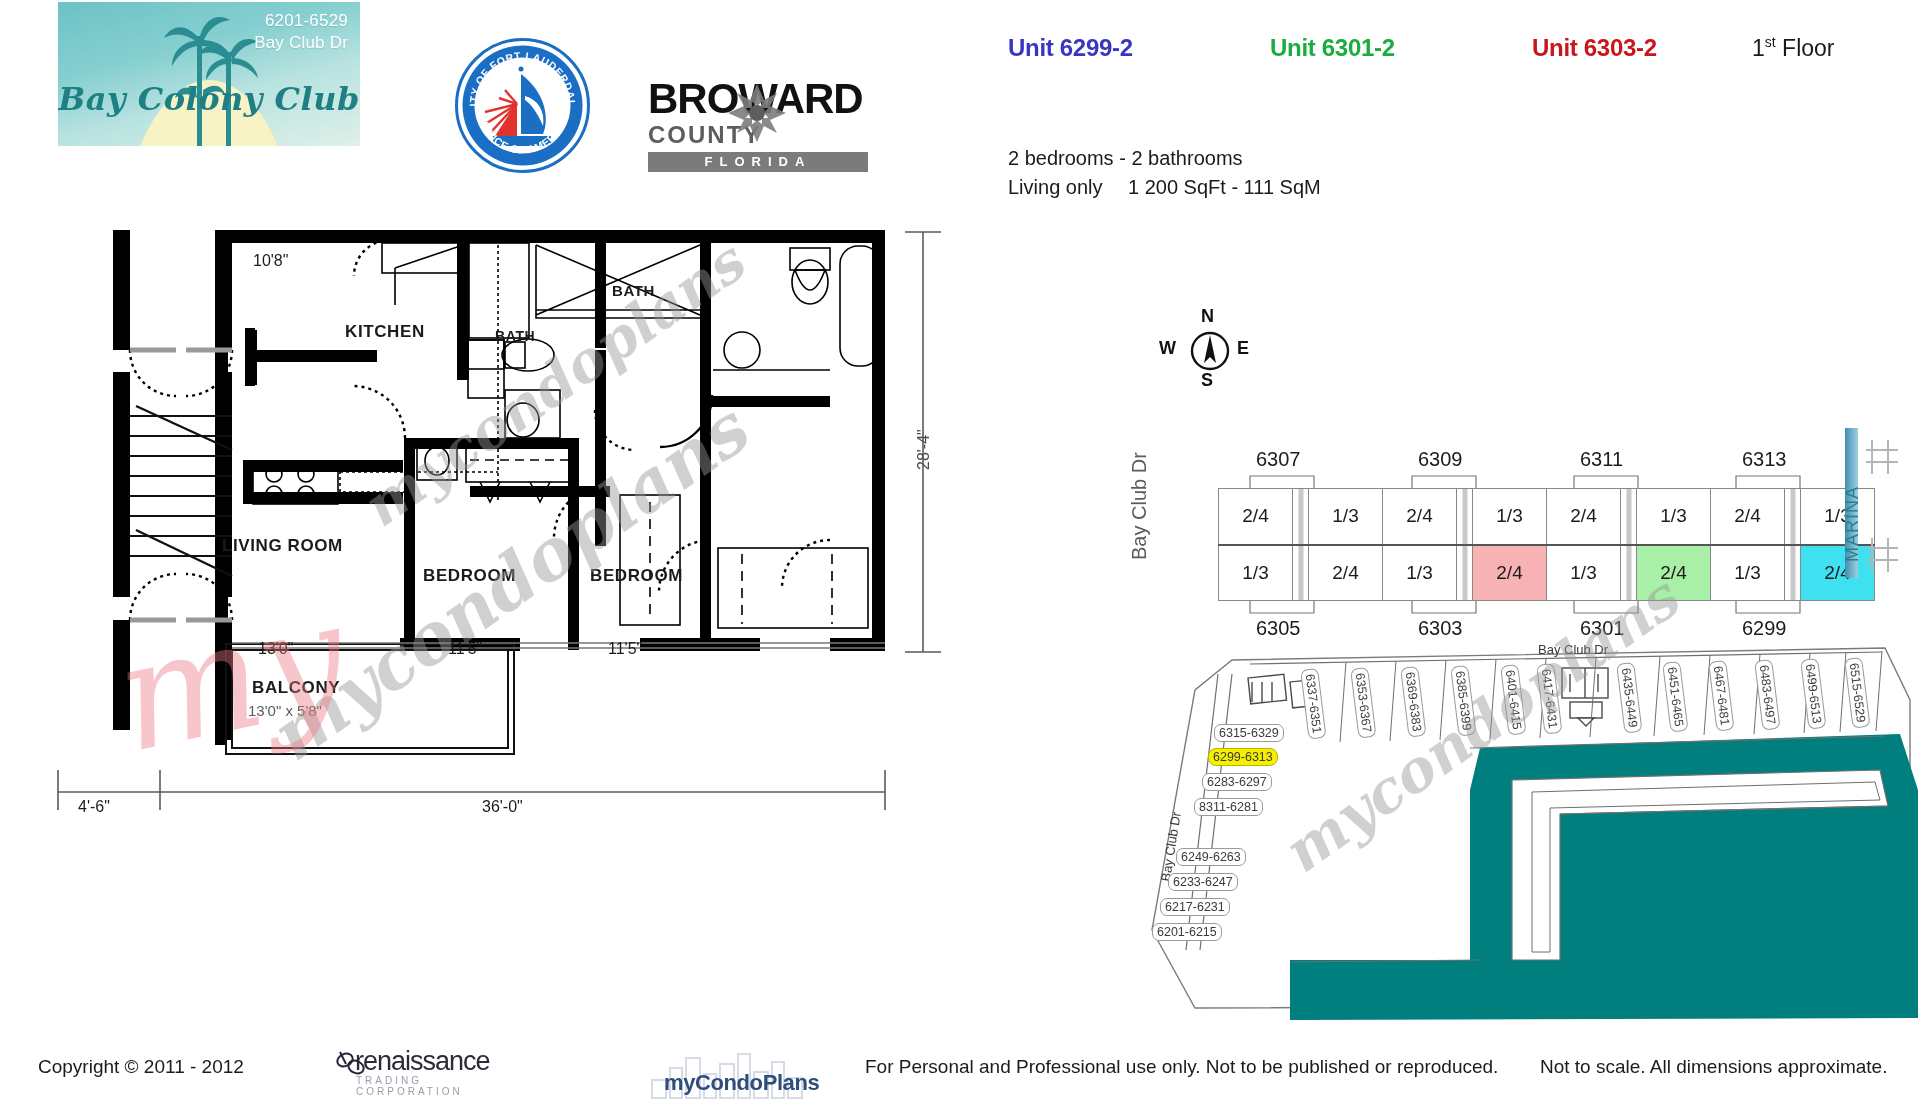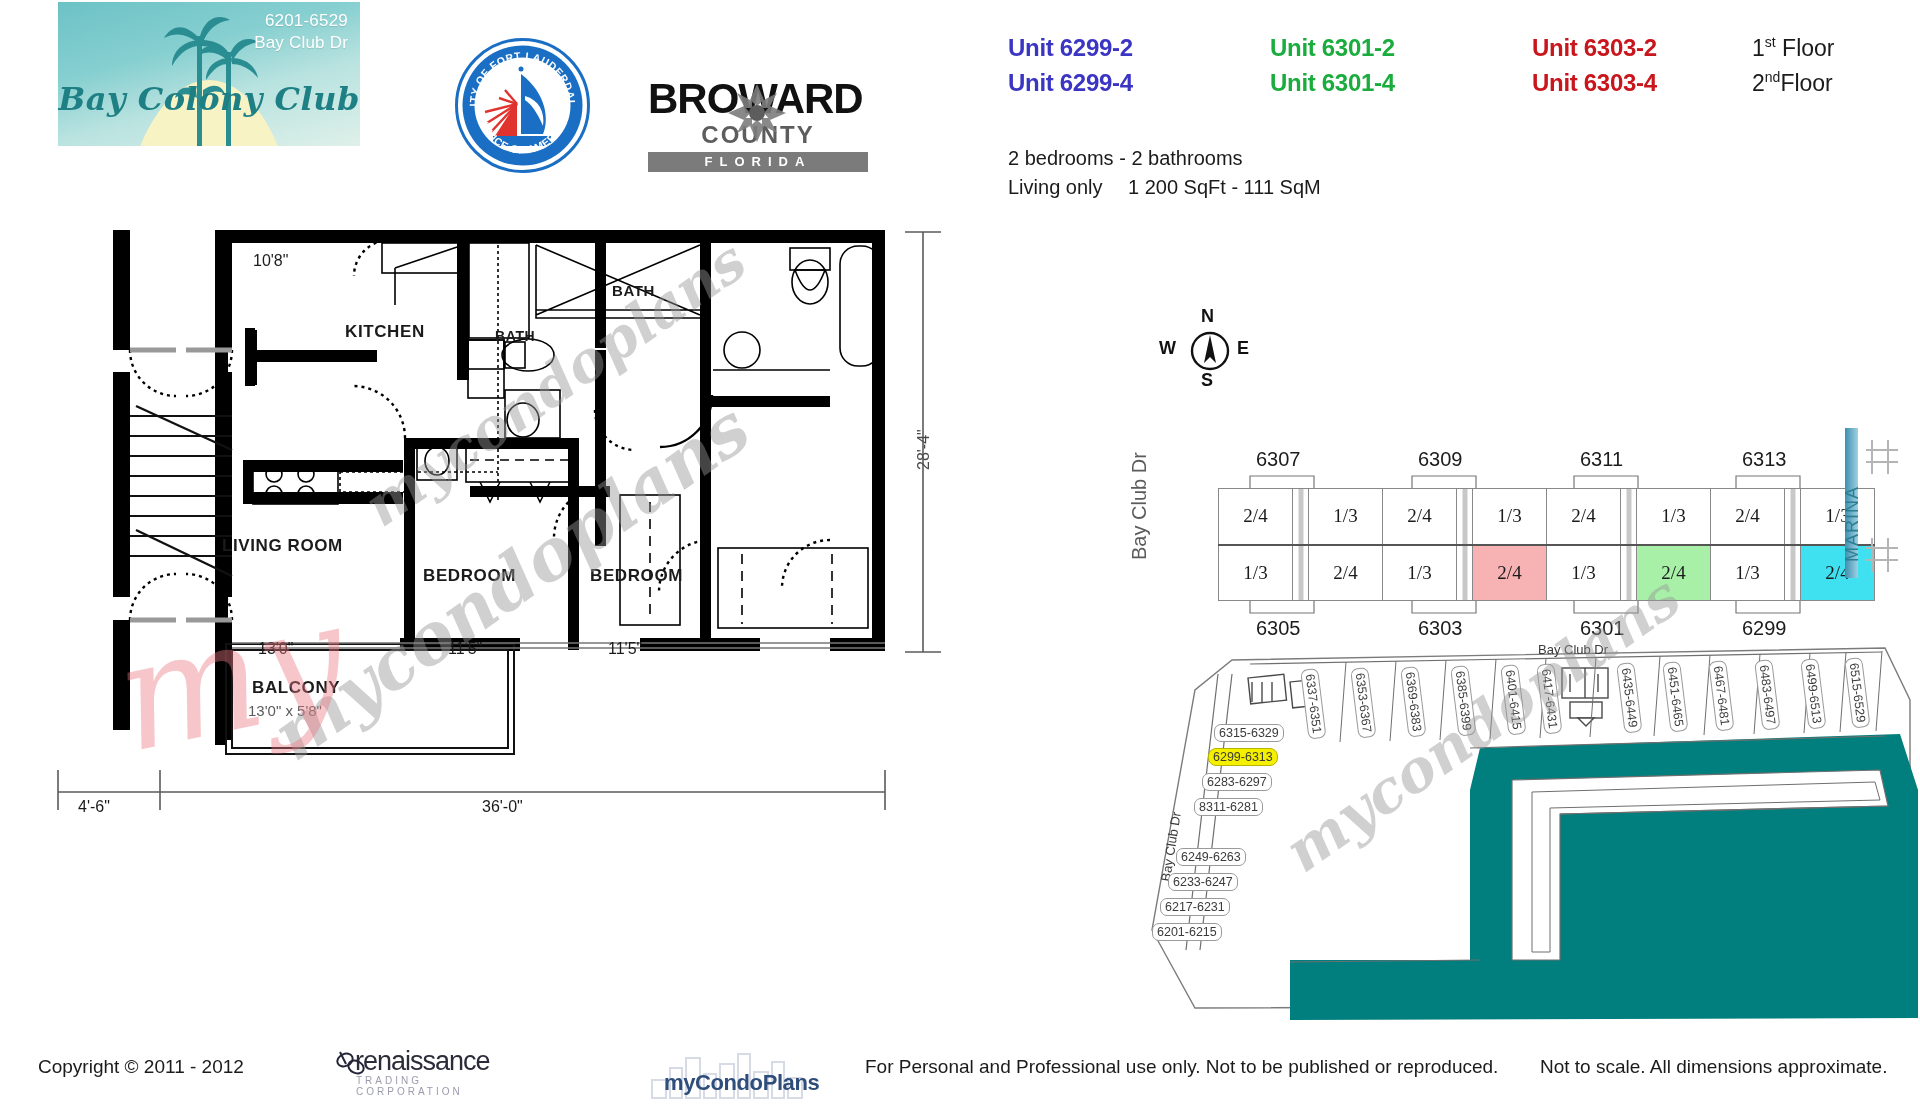--- a/index.html
+++ b/index.html
@@ -36,21 +36,21 @@
     font-size:32px; color:#1e7f84; letter-spacing:.5px;
   }
   .logo-bcc .palms { position:absolute; left:50%; top:10px; transform:translateX(-50%); }
 
   
   .seal { position:absolute; left:455px; top:38px; width:135px; height:135px; }
   
   .broward { position:absolute; left:648px; top:78px; width:220px; height:95px; }
   .broward .bw-word { font-family:"Liberation Sans", sans-serif; font-weight:bold; font-size:42px;
     letter-spacing:-1px; color:#111; line-height:1; }
-  .broward .bw-county { text-align:center; font-size:24px; letter-spacing:2px; color:#5d5d5d;
+  .broward .bw-county { text-align:left; font-size:24px; letter-spacing:2px; color:#5d5d5d;
     margin-top:1px; font-weight:bold; }
   .broward .bw-fl { background:#7b7b7b; color:#fff; font-size:13px; letter-spacing:7px;
     text-align:center; padding:2px 0 3px; margin-top:3px; font-weight:bold; }
   .broward .bw-flower { position:absolute; left:76px; top:2px; }
 
   
   .units { position:absolute; left:1008px; top:34px; }
   .units-row { display:flex; align-items:baseline; }
   .units-row + .units-row { margin-top:7px; }
   .unit-cell { font-size:24px; font-weight:bold; letter-spacing:-.3px; }
@@ -87,21 +87,21 @@
   }
 
   
   .compass { position:absolute; left:1155px; top:308px; width:110px; height:85px; }
   .compass .c-l { position:absolute; font-size:18px; font-weight:bold; color:#111; }
 
   
   .bgrid { position:absolute; left:1218px; top:448px; }
   .bg-top-lbls, .bg-bot-lbls { position:relative; height:26px; }
   .bg-lbl { position:absolute; font-size:20px; color:#1b1b1b; }
-  .bgrid-table { border-collapse:collapse;font-family:Liberation Serif, serif; }
+  .bgrid-table { border-collapse:collapse; }
   .bgrid-table td {
     width:74px; height:56px; border:1px solid #888; text-align:center;
     font-size:19px; color:#1b1b1b; padding:0;
   }
   .bgrid-table tr.top td { border-bottom:2px solid #555; }
   .bgrid-table td.sep { width:16px; border-left:1px solid #888; border-right:1px solid #888;
     background:linear-gradient(90deg,#fff 0 35%,#c8c8c8 35% 65%,#fff 65% 100%); }
   .bgrid-table td.unitdiv { border-right:1px solid #888; }
   .bay-club-v {
     position:absolute; left:1128px; top:560px; font-size:20px; color:#5c5c5c;
@@ -216,26 +216,20 @@
     <div class="bw-fl">FLORIDA</div>
   </div>
 
   <div class="units">
     <div class="units-row">
       <div class="unit-cell u-w1" style="color:#3b35c4">Unit 6299-2</div>
       <div class="unit-cell u-w2" style="color:#1bac3e">Unit 6301-2</div>
       <div class="unit-cell u-w3" style="color:#c9151c">Unit 6303-2</div>
       <div class="u-floor"><span>1</span><sup>st</sup> <span>Floor</span></div>
     </div>
-    <div class="units-row">
-      <div class="unit-cell u-w1" style="color:#3b35c4">Unit 6299-4</div>
-      <div class="unit-cell u-w2" style="color:#1bac3e">Unit 6301-4</div>
-      <div class="unit-cell u-w3" style="color:#c9151c">Unit 6303-4</div>
-      <div class="u-floor"><span>2</span><sup>nd</sup><span>Floor</span></div>
-    </div>
   </div>
   <div class="specs">
     <div>2 bedrooms - 2 bathrooms</div>
     <div><span class="lbl">Living only</span><span>1 200 SqFt - 111 SqM</span></div>
   </div>
 
   <div class="fp">
     <svg width="960" height="810" viewBox="0 0 960 810">
       <g fill="#000">
 

